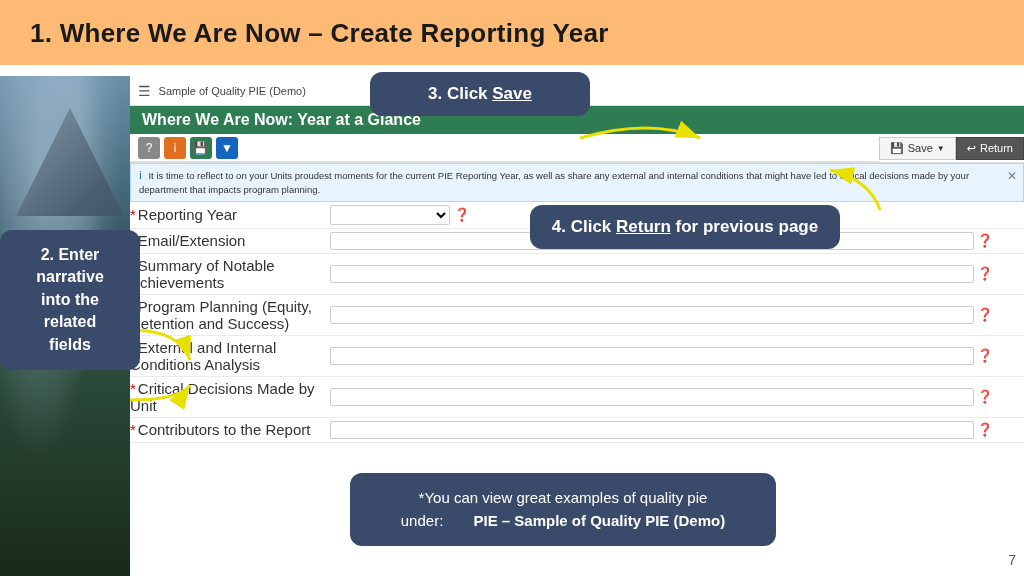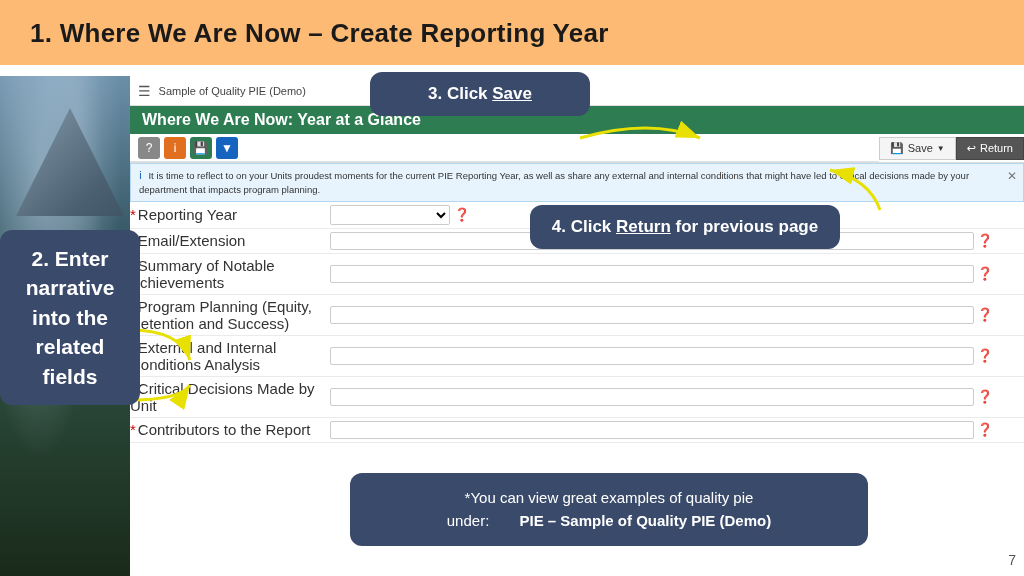--- a/index.html
+++ b/index.html
@@ -185,21 +185,21 @@
       width: 120px;
     }
 
     
     .callout {
       position: absolute;
       background: #3a4a6a;
       color: #fff;
       border-radius: 12px;
       padding: 14px 8px;
-      font-size: 21px;
+      font-size: 16px;
       font-weight: 600;
       text-align: center;
       line-height: 1.4;
       z-index: 30;
     }
     .callout-2 {
       left: 0;
       top: 230px;
       width: 140px;
     }
@@ -214,21 +214,21 @@
       left: 530px;
       top: 205px;
       width: 310px;
       font-size: 17px;
       padding: 10px 18px;
     }
     .callout-bottom {
       position: absolute;
       bottom: 30px;
       left: 350px;
-      width: 518px;
+      width: 426px;
       background: #3a4a6a;
       color: #fff;
       border-radius: 12px;
       padding: 14px 18px;
       font-size: 15px;
       text-align: center;
       line-height: 1.5;
       z-index: 30;
     }
 

